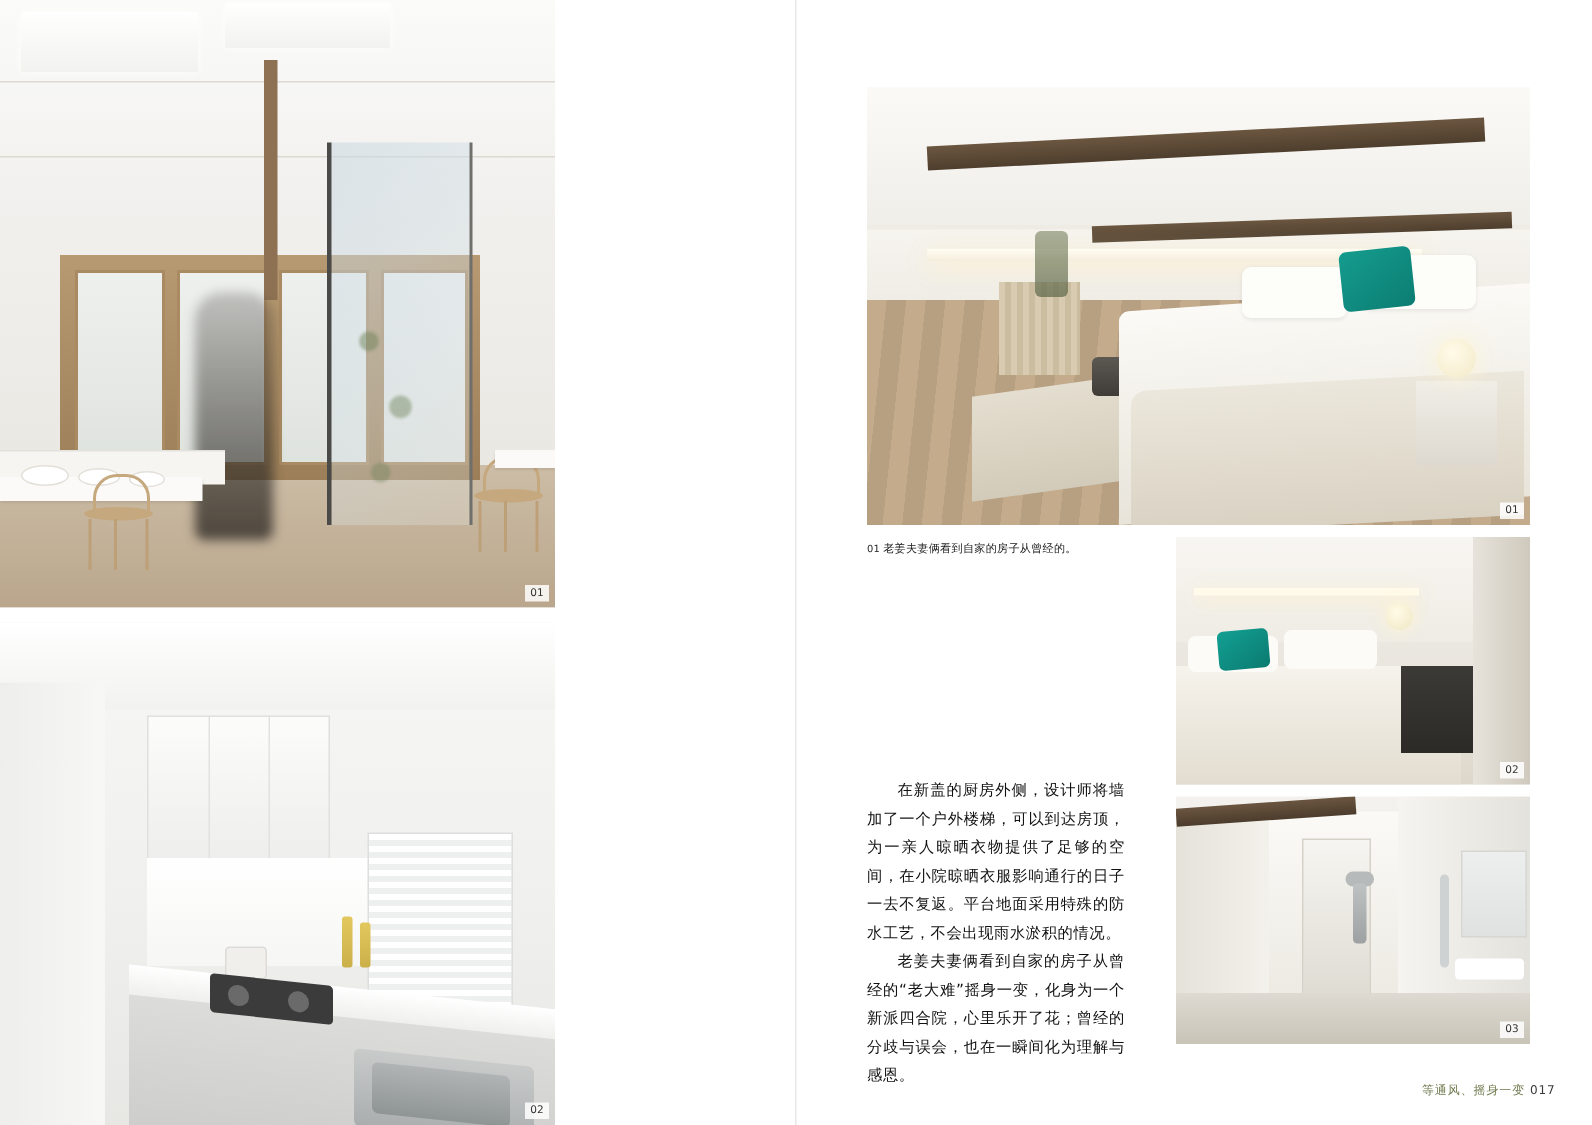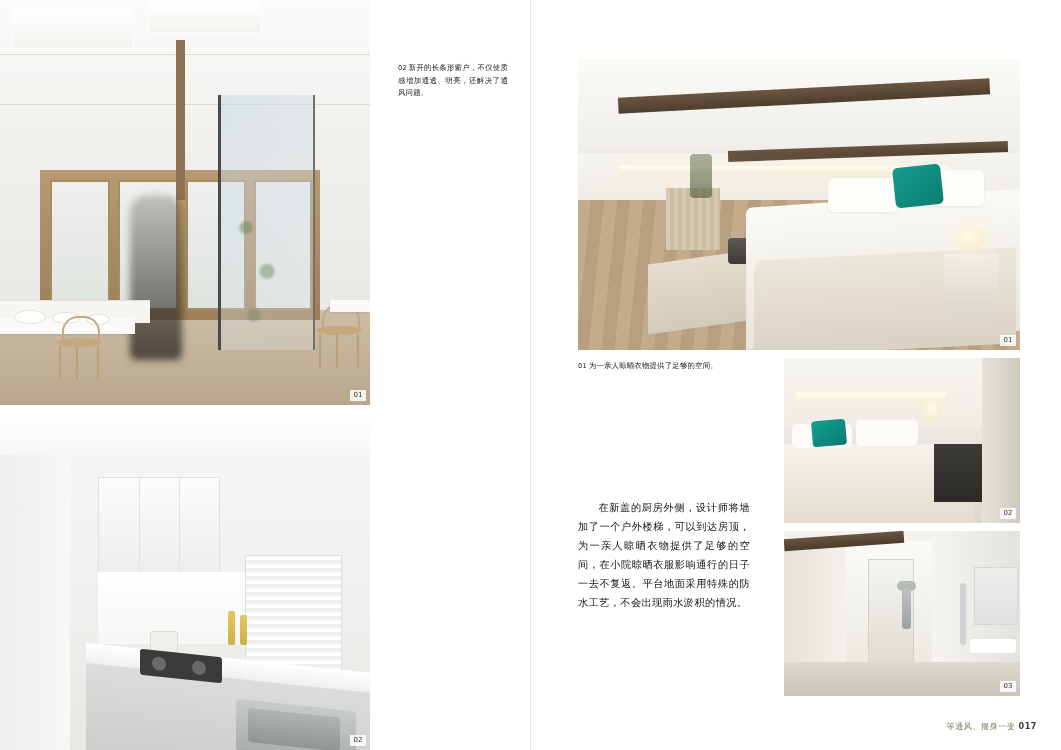--- a/index.html
+++ b/index.html
@@ -84,21 +84,21 @@
   .folio {
     position: absolute;
     right: 24px;
     bottom: 18px;
     font-size: 8px;
     color: #6f7a4e;
     letter-spacing: 0.6px;
   }
   .folio .pagenum {
     color: #3a3a3a;
-    font-weight: bold;
+    font-weight: normal;
   }
 
   
   #photo-left-1 {
     left: 0px; top: 0px; width: 370px; height: 405px;
     background: linear-gradient(180deg, #f4f3f0 0%, #efeeea 48%, #e6e3dd 100%);
   }
   #photo-left-1 .ceiling {
     position: absolute; left: 0; top: 0; width: 100%; height: 150px;
     background: linear-gradient(180deg,#fbfbfa,#f0efec);
@@ -506,21 +506,20 @@
     </div>
     <div class="bottle" style="left:228px;top:196px;height:34px;"></div>
     <div class="bottle" style="left:240px;top:200px;height:30px;"></div>
     <div class="k-sink">
       <div class="bowl"></div>
     </div>
     <div class="num">02</div>
   </div>
 
   <div class="caption" style="left:398px; top:62px; width:110px;">
-    <p><span class="idx">02</span><span>新开的长条形窗户，不仅使质感增加通透、明亮，还解决了通风问题。</span></p>
   </div>
 
   <div class="photo" id="photo-right-1">
     <div class="slope"></div>
     <div class="backwall"></div>
     <div class="floor"></div>
     <div class="beam beam-h"></div>
     <div class="beam beam-h2"></div>
     <div class="ledge-light"></div>
     <div class="rug"></div>
@@ -531,25 +530,26 @@
     <div class="duvet"></div>
     <div class="pillow" style="left:250px;top:120px;width:70px;height:34px;"></div>
     <div class="pillow" style="left:330px;top:112px;width:76px;height:36px;"></div>
     <div class="teal-pillow"></div>
     <div class="nightstand"></div>
     <div class="lamp"></div>
     <div class="num">01</div>
   </div>
 
   <div class="caption" style="left:578px; top:360px; width:190px;">
-    <p><span class="idx">01</span><span>为一亲人晾晒衣物提供了足够的空间。</span></p>
-  </div>
-
-  <div class="body-text" style="left:578px; top:498px; width:172px;">
+    <p><span class="idx">01</span><span>老姜夫妻俩看到自家的房子从曾经的。</span></p>
+  </div>
+
+  <div class="body-text" style="left:578px; top:518px; width:172px;">
     <p class="indent">在新盖的厨房外侧，设计师将墙加了一个户外楼梯，可以到达房顶，为一亲人晾晒衣物提供了足够的空间，在小院晾晒衣服影响通行的日子一去不复返。平台地面采用特殊的防水工艺，不会出现雨水淤积的情况。</p>
+    <p class="indent">老姜夫妻俩看到自家的房子从曾经的“老大难”摇身一变，化身为一个新派四合院，心里乐开了花；曾经的分歧与误会，也在一瞬间化为理解与感恩。</p>
   </div>
 
   <div class="photo" id="photo-right-2">
     <div class="wall"></div>
     <div class="cove"></div>
     <div class="door"></div>
     <div class="bed"></div>
     <div class="pillow" style="left:8px;top:66px;width:60px;height:24px;"></div>
     <div class="pillow" style="left:72px;top:62px;width:62px;height:26px;"></div>
     <div class="teal"></div>

